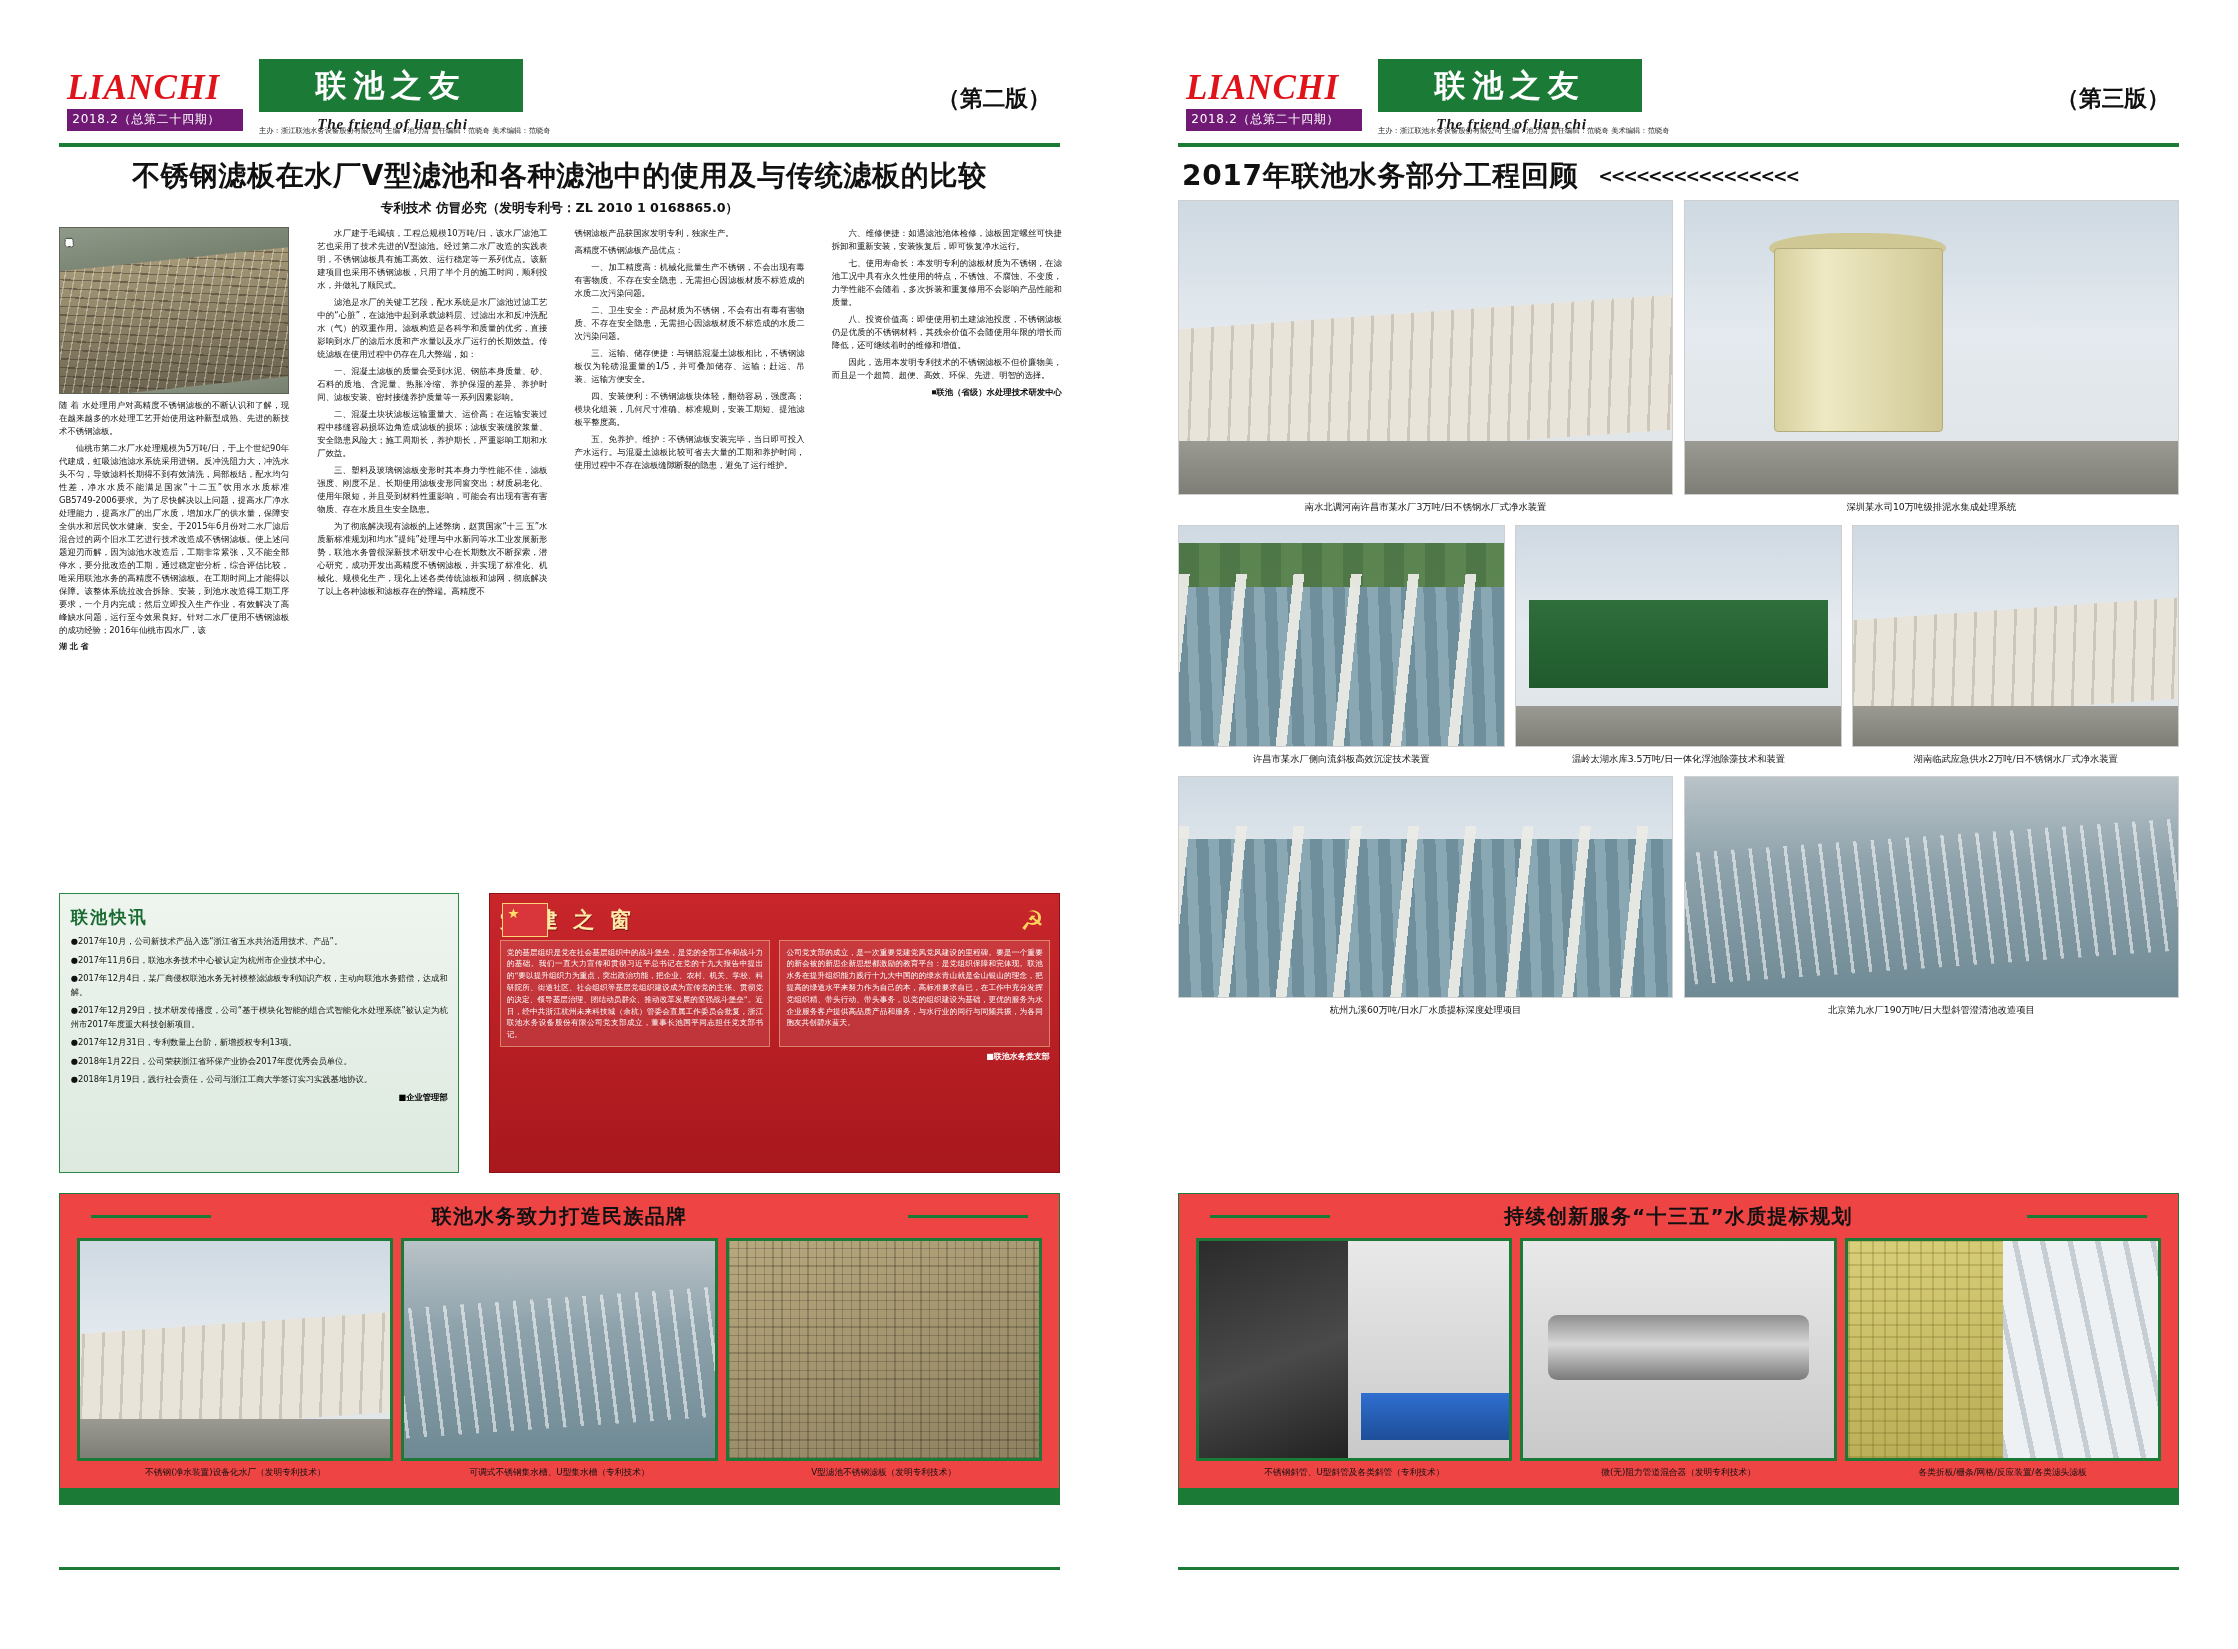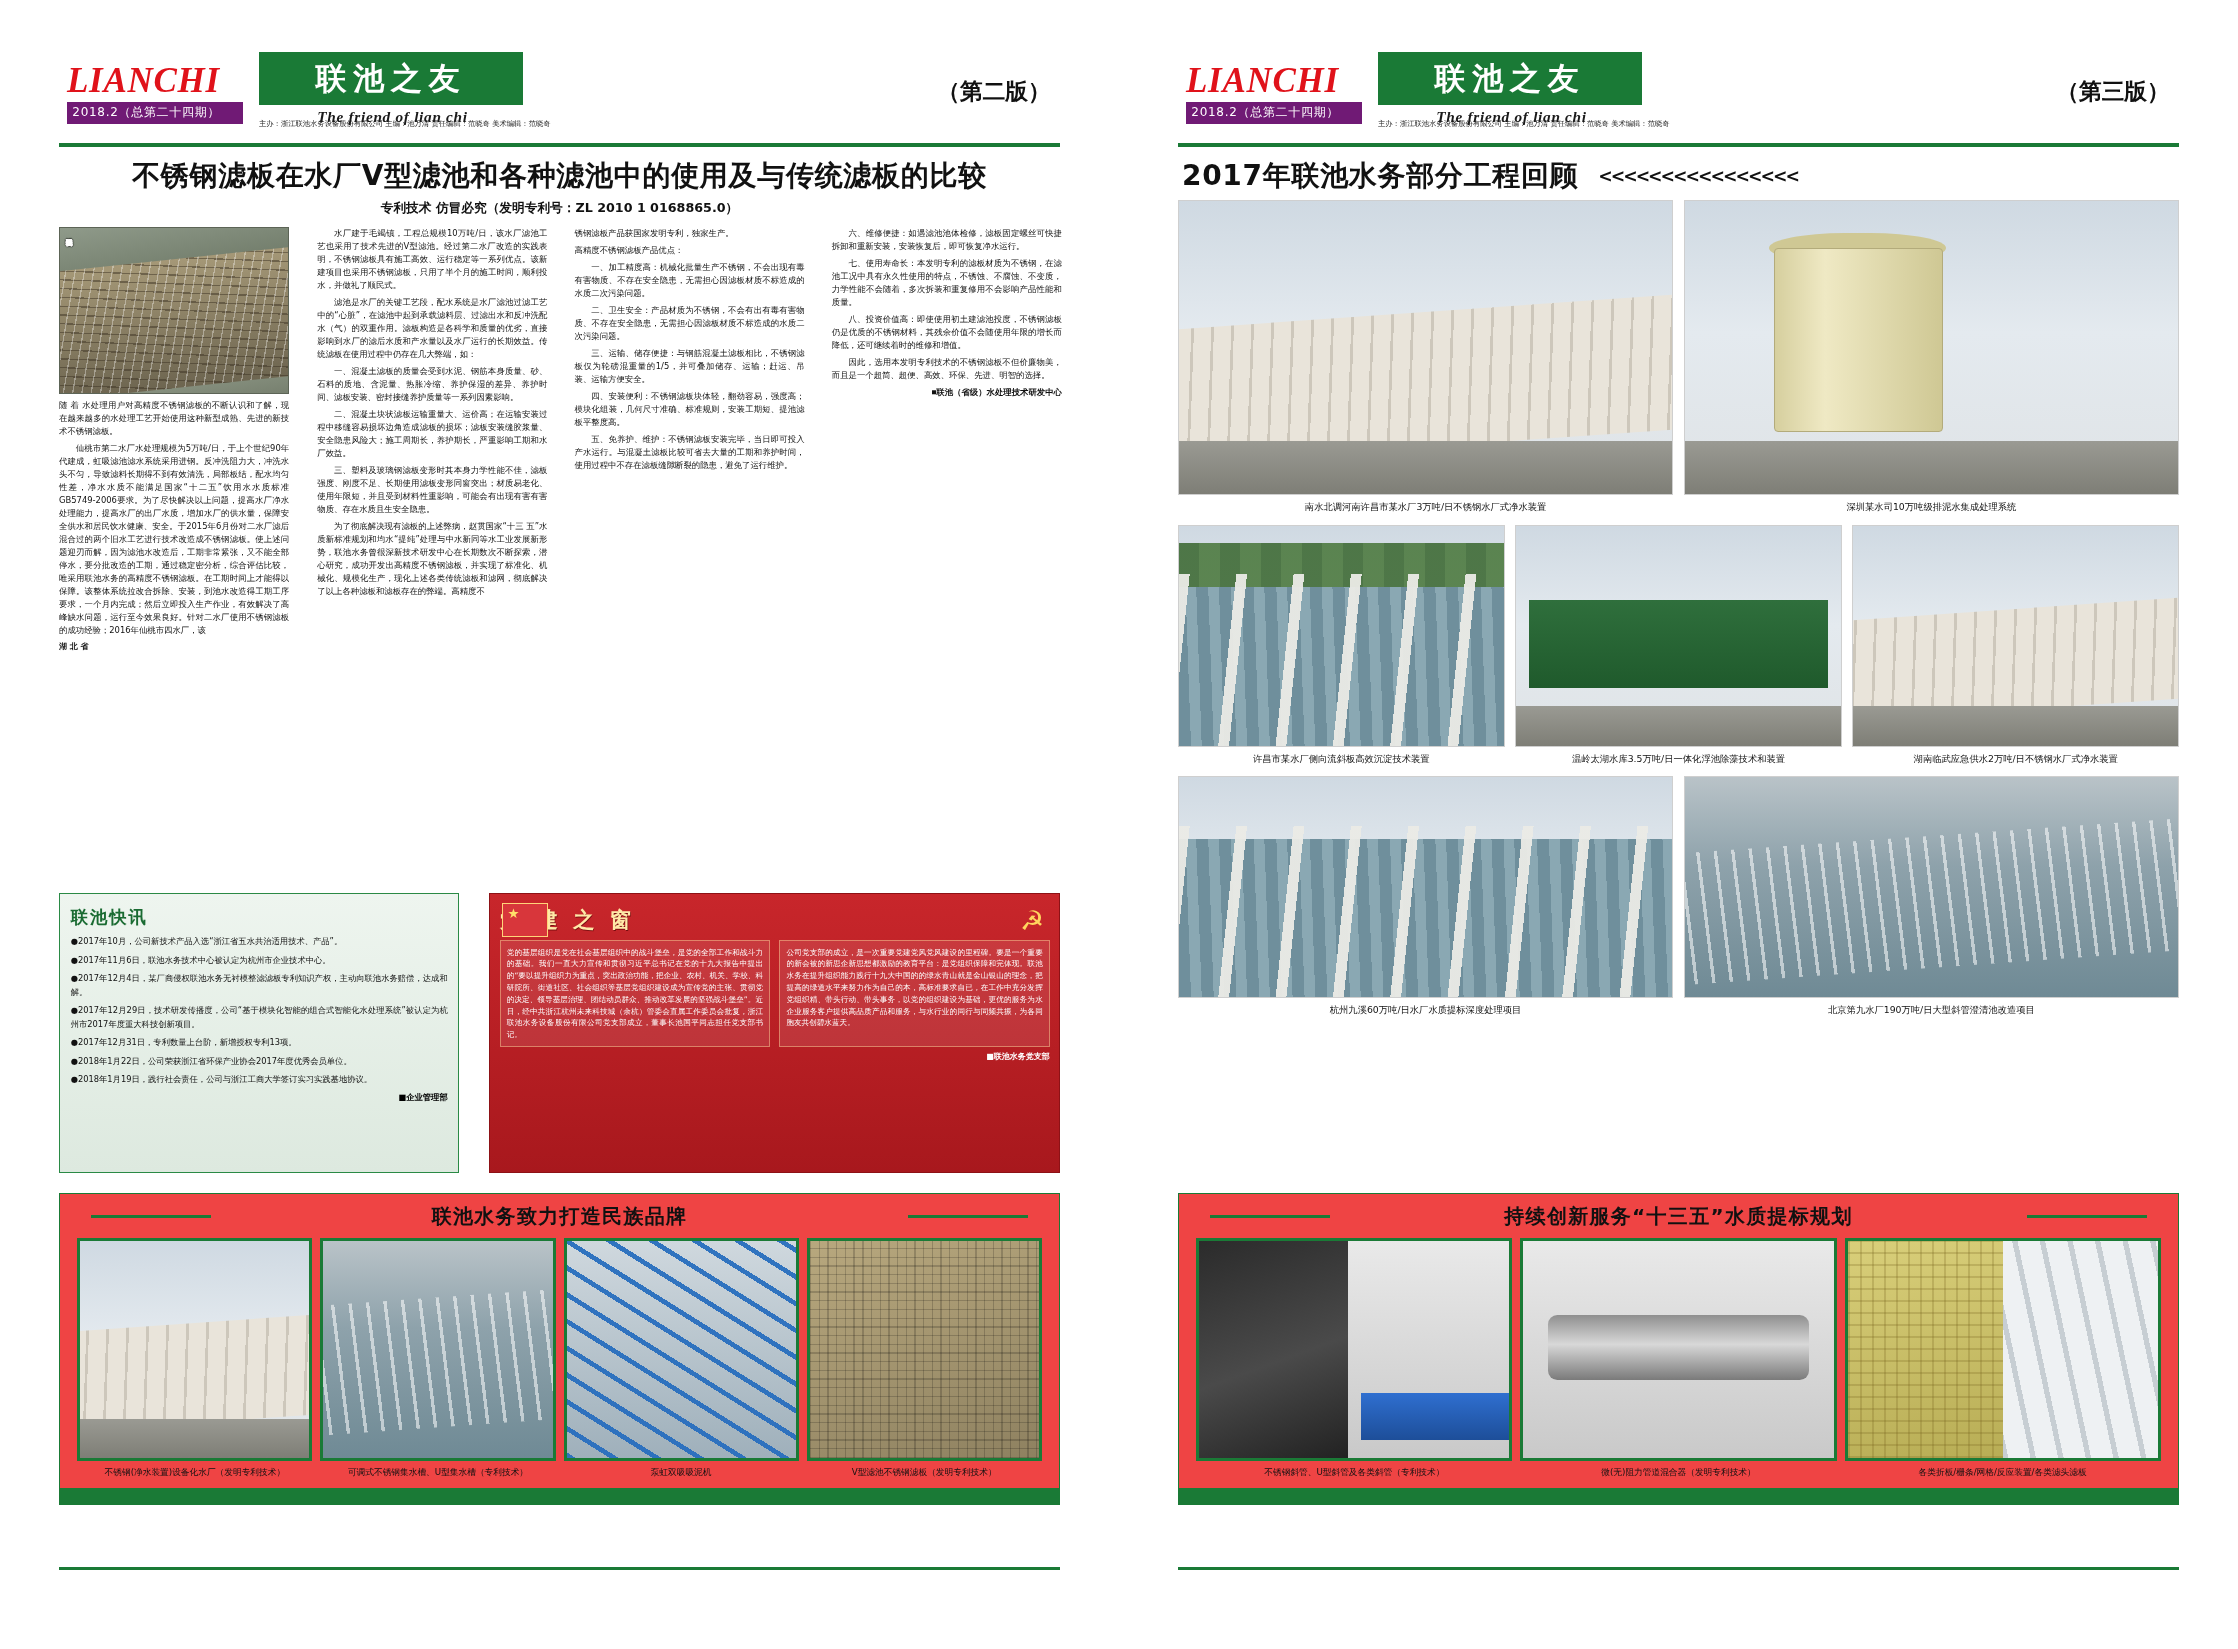--- a/index.html
+++ b/index.html
@@ -12,21 +12,21 @@
   .page { position:relative; width:2239px; height:1650px; }
 
   
   .sheet { position:absolute; top:0; width:1119px; height:1650px; }
   .sheet.left { left:0; }
   .sheet.right { left:1119px; }
 
   .inner { position:absolute; left:59px; right:59px; top:0; bottom:0; }
 
   
-  .masthead { position:absolute; left:0; right:0; top:52px; height:80px; }
+  .masthead { position:absolute; left:0; right:0; top:59px; height:80px; }
   .lianchi-logo {
     position:absolute; left:8px; top:10.7px; width:180px;
   }
   .lianchi-word {
     font-family:"Liberation Serif", serif;
     font-weight:bold; font-style:italic;
     font-size:35px; letter-spacing:0.7px;
     color:#e0121a; line-height:1;
   }
   .lianchi-bar {
@@ -404,26 +404,20 @@
           </div>
           <div class="bcell">
             <div class="bimg">
               <div class="ph indoor"></div>
                 <div class="indoor-tr"></div>
             </div>
             <div class="bcap">可调式不锈钢集水槽、U型集水槽（专利技术）</div>
           </div>
           <div class="bcell">
             <div class="bimg">
-              <div class="ph steelframe"></div>
-            </div>
-            <div class="bcap">泵虹双吸吸泥机</div>
-          </div>
-          <div class="bcell">
-            <div class="bimg">
               <div class="ph plate"></div>
             </div>
             <div class="bcap">V型滤池不锈钢滤板（发明专利技术）</div>
           </div>
         </div>
         <div class="banner-foot"></div>
       </div>
       <div class="bottom-rule"></div>
     </div>
   </div>

